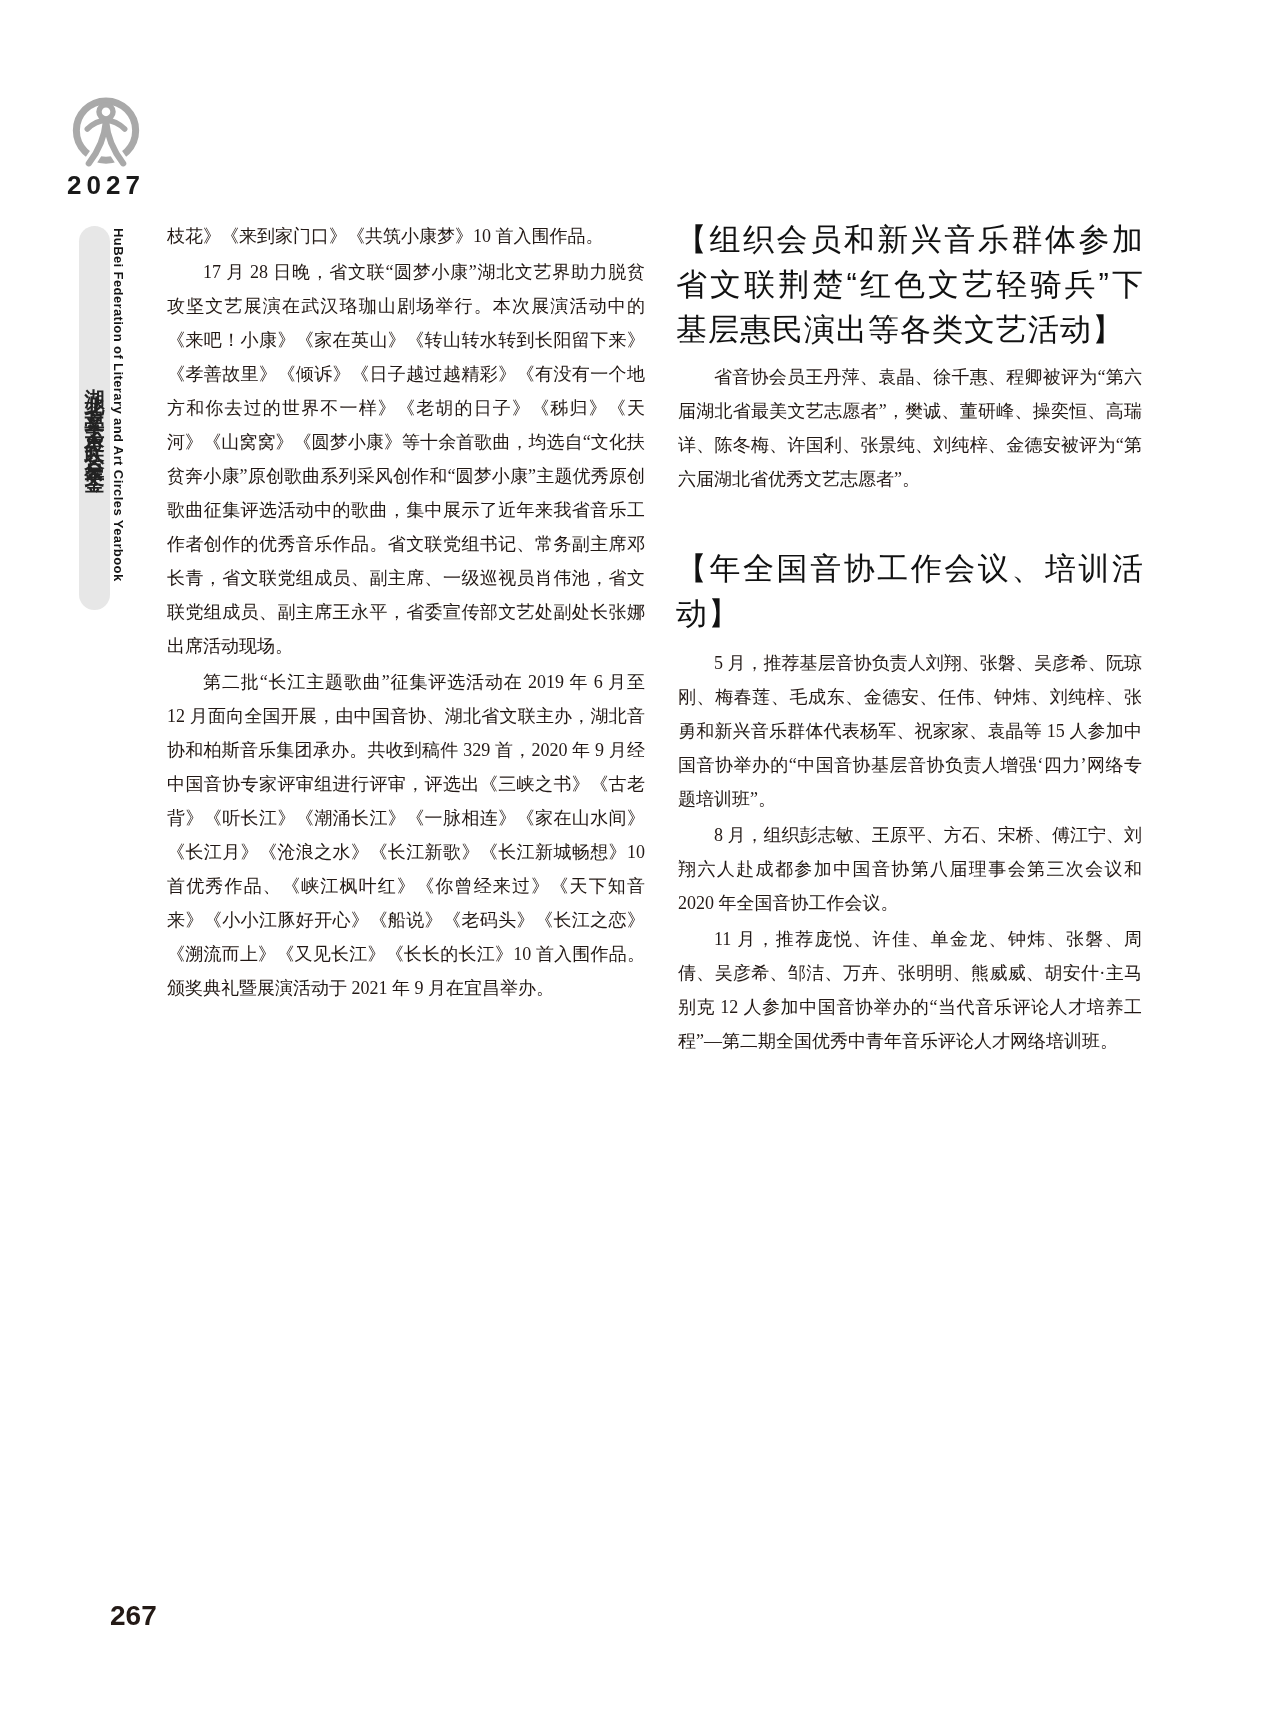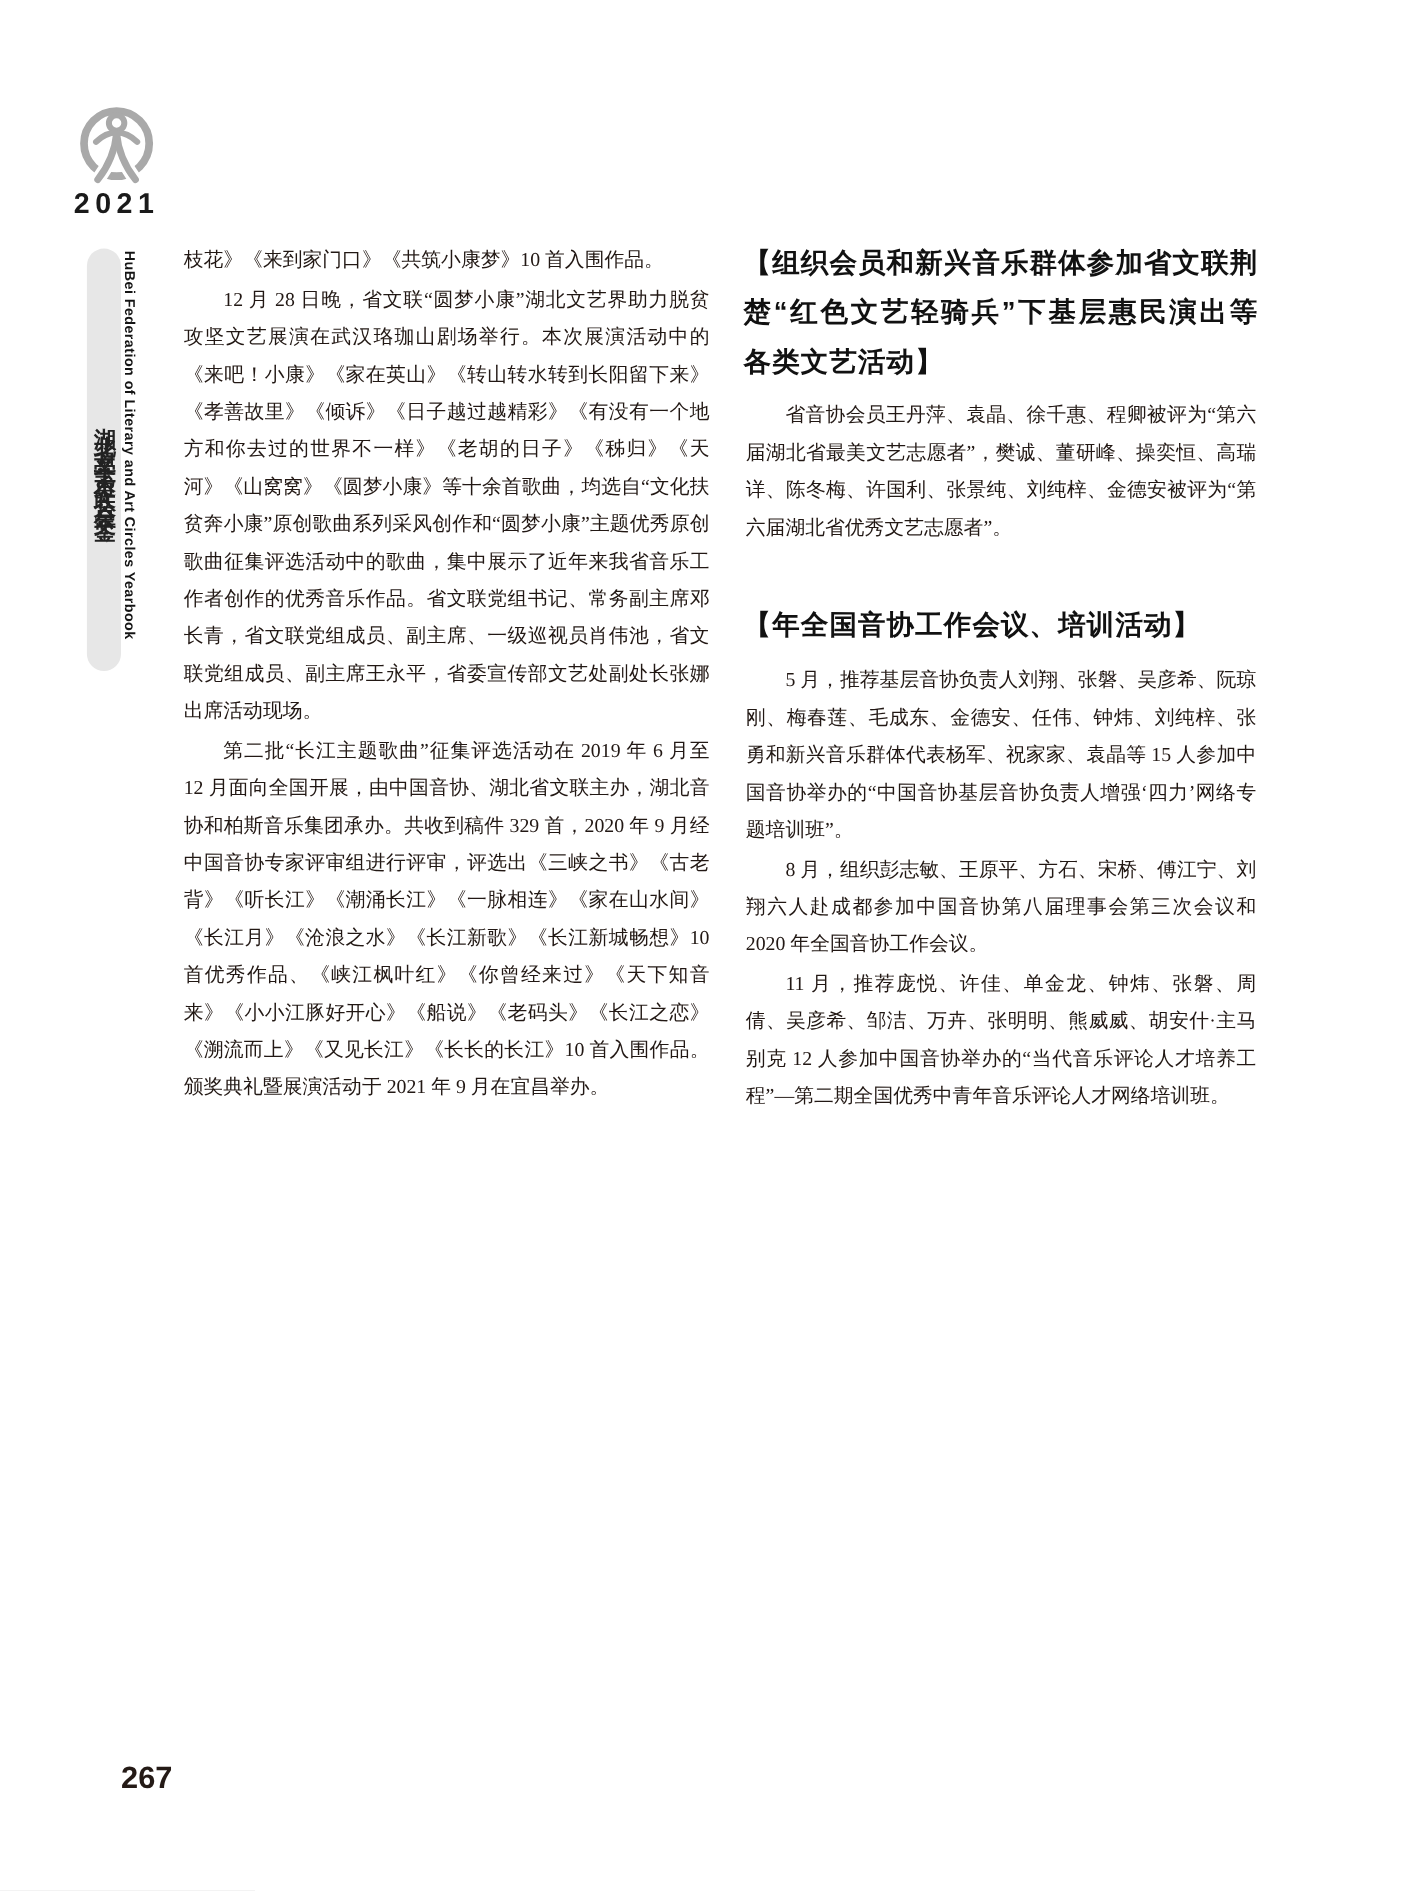--- a/index.html
+++ b/index.html
@@ -45,21 +45,21 @@
   .col-right{left:676px;width:468px;}
   .col p{
     margin:2px;
     font-size:18px;line-height:34px;
     text-align:justify;
   }
   .col p.indent{text-indent:2em;}
   .col h3{
     margin:0;
     font-family:"Liberation Sans","DejaVu Sans",sans-serif;
-    font-weight:bold;font-size:25px;line-height:45px;
+    font-weight:normal;font-size:31px;line-height:45px;
     letter-spacing:1px;color:#111;
     text-align:justify;
   }
   .col-left h3{margin:30px 0 12px 0;}
   .col-right h3.first{margin:0 0 8px 0;}
   .col-right h3.second{margin:50px 0 10px 0;}
   
   .page-num{
     position:absolute;left:110px;top:1600px;
     font-family:"Liberation Sans","DejaVu Sans",sans-serif;
@@ -80,31 +80,31 @@
         <path d="M50,40 C52,62 61,80 72,94" stroke="#ffffff" stroke-width="16"></path>
 
         <circle cx="50" cy="28" r="9" stroke-width="7"></circle>
 
         <path d="M26,50 C34,42 42,39 50,39 C58,39 66,42 74,50" stroke-width="7"></path>
 
         <path d="M50,40 C48,62 39,80 28,94" stroke-width="8"></path>
         <path d="M50,40 C52,62 61,80 72,94" stroke-width="8"></path>
       </g>
     </svg>
-    <div class="year">2021</div>
+    <div class="year">2027</div>
   </div>
 
   <div class="side-pill">
     <div class="side-cn">湖北省文学艺术界联合会年鉴</div>
   </div>
   <div class="side-en">HuBei Federation of Literary and Art Circles Yearbook</div>
 
   <div class="col col-left">
     <p>枝花》《来到家门口》《共筑小康梦》10 首入围作品。</p>
-    <p class="indent">12 月 28 日晚，省文联“圆梦小康”湖北文艺界助力脱贫攻坚文艺展演在武汉珞珈山剧场举行。本次展演活动中的《来吧！小康》《家在英山》《转山转水转到长阳留下来》《孝善故里》《倾诉》《日子越过越精彩》《有没有一个地方和你去过的世界不一样》《老胡的日子》《秭归》《天河》《山窝窝》《圆梦小康》等十余首歌曲，均选自“文化扶贫奔小康”原创歌曲系列采风创作和“圆梦小康”主题优秀原创歌曲征集评选活动中的歌曲，集中展示了近年来我省音乐工作者创作的优秀音乐作品。省文联党组书记、常务副主席邓长青，省文联党组成员、副主席、一级巡视员肖伟池，省文联党组成员、副主席王永平，省委宣传部文艺处副处长张娜出席活动现场。</p>
+    <p class="indent">17 月 28 日晚，省文联“圆梦小康”湖北文艺界助力脱贫攻坚文艺展演在武汉珞珈山剧场举行。本次展演活动中的《来吧！小康》《家在英山》《转山转水转到长阳留下来》《孝善故里》《倾诉》《日子越过越精彩》《有没有一个地方和你去过的世界不一样》《老胡的日子》《秭归》《天河》《山窝窝》《圆梦小康》等十余首歌曲，均选自“文化扶贫奔小康”原创歌曲系列采风创作和“圆梦小康”主题优秀原创歌曲征集评选活动中的歌曲，集中展示了近年来我省音乐工作者创作的优秀音乐作品。省文联党组书记、常务副主席邓长青，省文联党组成员、副主席、一级巡视员肖伟池，省文联党组成员、副主席王永平，省委宣传部文艺处副处长张娜出席活动现场。</p>
     <p class="indent">第二批“长江主题歌曲”征集评选活动在 2019 年 6 月至 12 月面向全国开展，由中国音协、湖北省文联主办，湖北音协和柏斯音乐集团承办。共收到稿件 329 首，2020 年 9 月经中国音协专家评审组进行评审，评选出《三峡之书》《古老背》《听长江》《潮涌长江》《一脉相连》《家在山水间》《长江月》《沧浪之水》《长江新歌》《长江新城畅想》10 首优秀作品、《峡江枫叶红》《你曾经来过》《天下知音来》《小小江豚好开心》《船说》《老码头》《长江之恋》《溯流而上》《又见长江》《长长的长江》10 首入围作品。颁奖典礼暨展演活动于 2021 年 9 月在宜昌举办。</p>
   </div>
 
   <div class="col col-right">
     <h3 class="first">【组织会员和新兴音乐群体参加省文联荆楚“红色文艺轻骑兵”下基层惠民演出等各类文艺活动】</h3>
     <p class="indent">省音协会员王丹萍、袁晶、徐千惠、程卿被评为“第六届湖北省最美文艺志愿者”，樊诚、董研峰、操奕恒、高瑞详、陈冬梅、许国利、张景纯、刘纯梓、金德安被评为“第六届湖北省优秀文艺志愿者”。</p>
     <h3 class="second">【年全国音协工作会议、培训活动】</h3>
     <p class="indent">5 月，推荐基层音协负责人刘翔、张磐、吴彦希、阮琼刚、梅春莲、毛成东、金德安、任伟、钟炜、刘纯梓、张勇和新兴音乐群体代表杨军、祝家家、袁晶等 15 人参加中国音协举办的“中国音协基层音协负责人增强‘四力’网络专题培训班”。</p>
     <p class="indent">8 月，组织彭志敏、王原平、方石、宋桥、傅江宁、刘翔六人赴成都参加中国音协第八届理事会第三次会议和 2020 年全国音协工作会议。</p>
     <p class="indent">11 月，推荐庞悦、许佳、单金龙、钟炜、张磐、周倩、吴彦希、邹洁、万卉、张明明、熊威威、胡安什·主马别克 12 人参加中国音协举办的“当代音乐评论人才培养工程”—第二期全国优秀中青年音乐评论人才网络培训班。</p>

